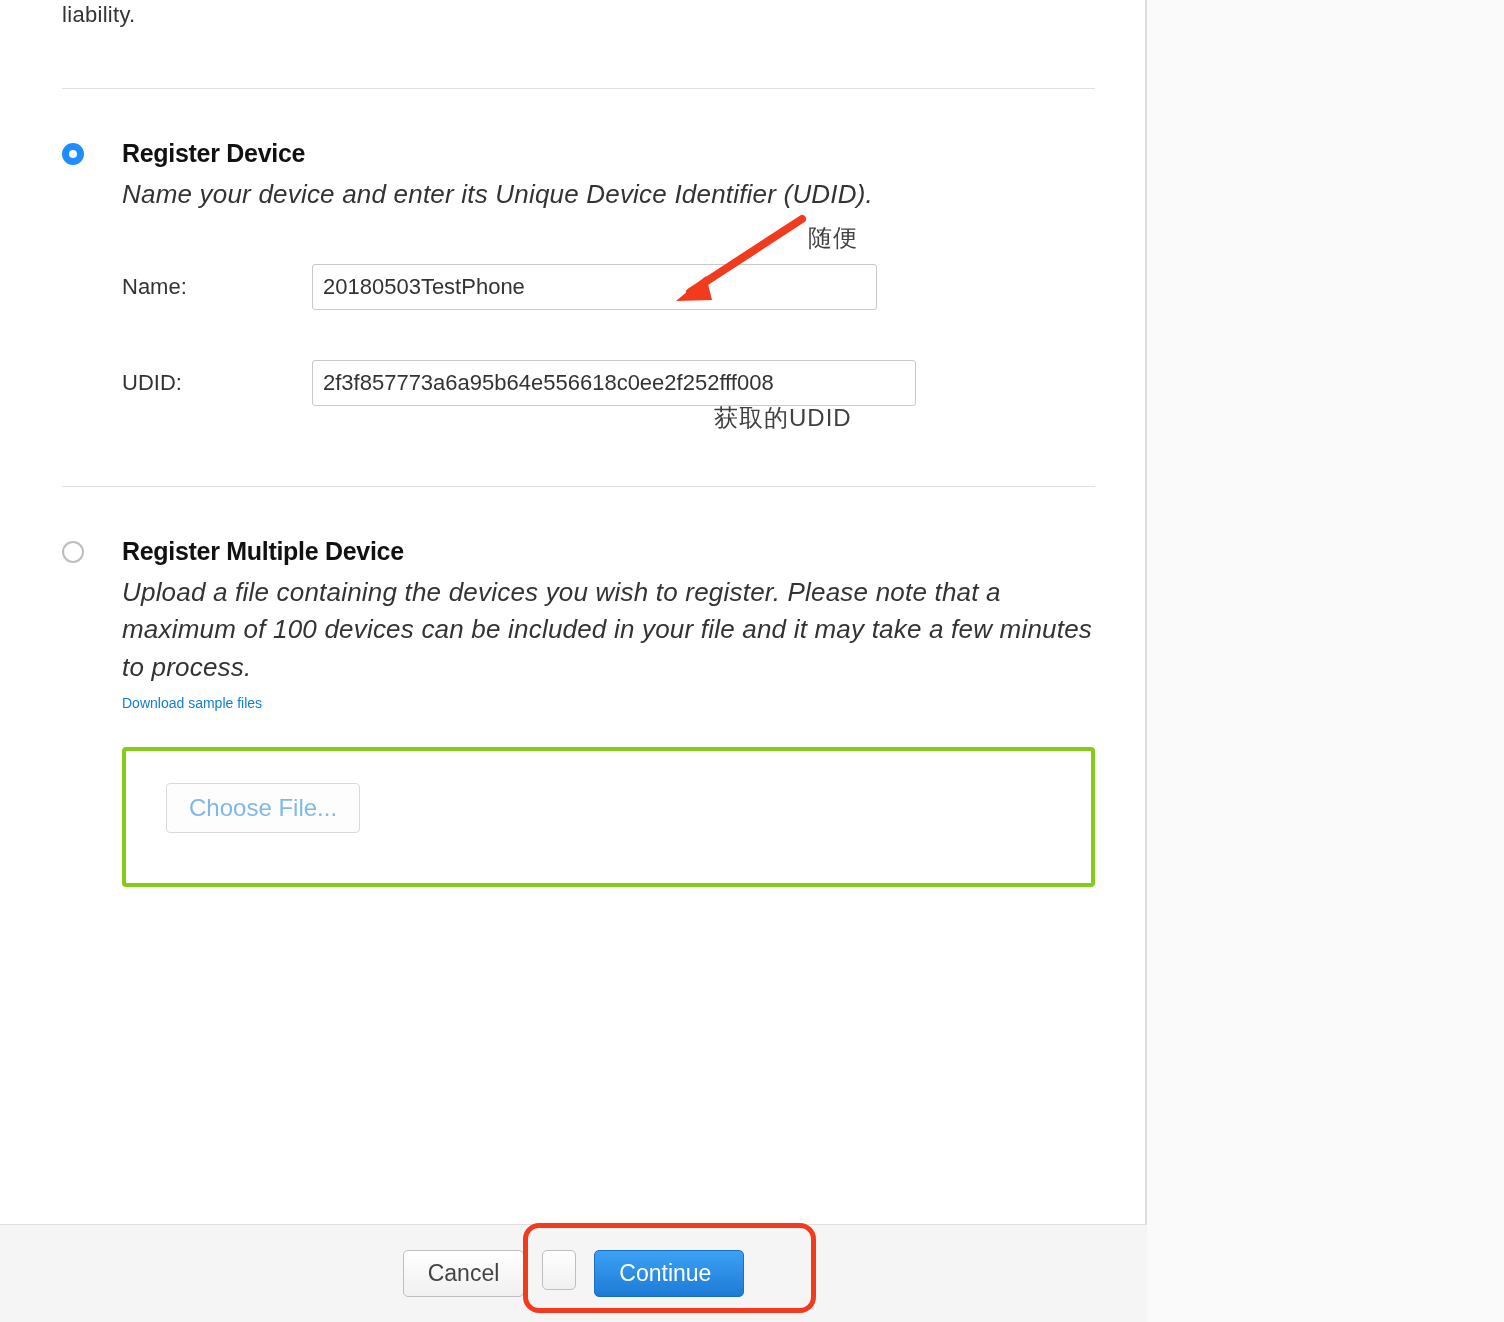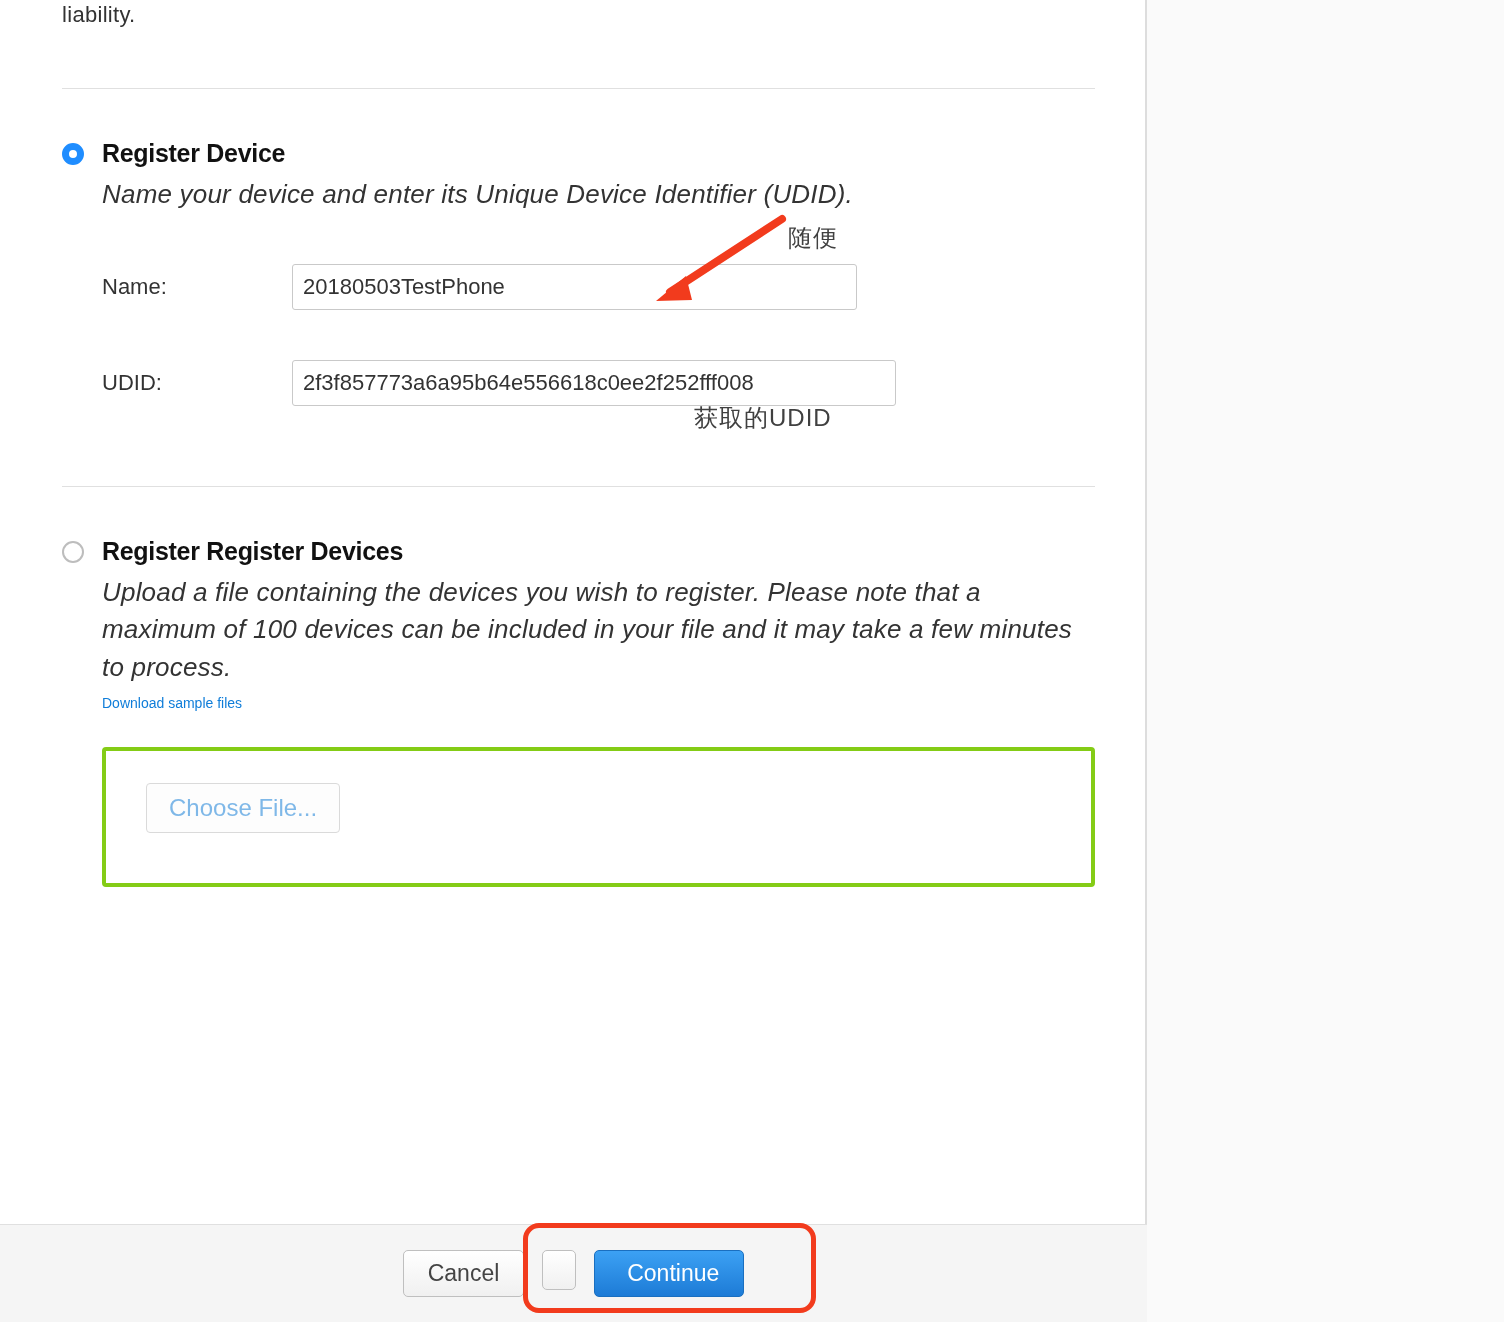--- a/index.html
+++ b/index.html
@@ -59,20 +59,21 @@
     .radio.selected {
       border: 7px solid #1f8dff;
       background: #fff;
     }
     .radio.unselected {
       border: 2px solid #bdbdbd;
       background: #fff;
     }
     .section-body {
       flex: 1;
+      margin-left: 20px;
     }
     .section-title {
       font-size: 25px;
       font-weight: 700;
       color: #111;
       margin-bottom: 8px;
       letter-spacing: -0.3px;
     }
     .section-desc {
       font-size: 26px;
@@ -167,21 +168,21 @@
       justify-content: center;
       gap: 18px;
     }
     .btn {
       font-size: 23px;
       padding: 9px 24px;
       border-radius: 5px;
       cursor: pointer;
       border: 1px solid #bfbfbf;
       min-width: 120px;
-      text-align: right;
+      text-align: left;
     }
     .btn-cancel {
       background: linear-gradient(#ffffff, #f0f0f0);
       color: #444;
     }
     .btn-continue {
       background: linear-gradient(#3ca1f4, #1d7bd6);
       color: #fff;
       border: 1px solid #1a6fc0;
       min-width: 150px;
@@ -250,21 +251,21 @@
       </div>
     </div>
 
     <hr class="divider" style="margin-top:80px;">
 
     <div class="section">
       <div class="radio-col">
         <span class="radio unselected"></span>
       </div>
       <div class="section-body">
-        <div class="section-title">Register Register Devices</div>
+        <div class="section-title">Register Multiple Device</div>
         <div class="section-desc">Upload a file containing the devices you wish to register. Please note that a maximum of 100 devices can be included in your file and it may take a few minutes to process.</div>
         <a href="#" class="link">Download sample files</a>
 
         <div class="upload-box">
           <button class="choose-file-btn">Choose File...</button>
         </div>
       </div>
     </div>
 
   </div>

